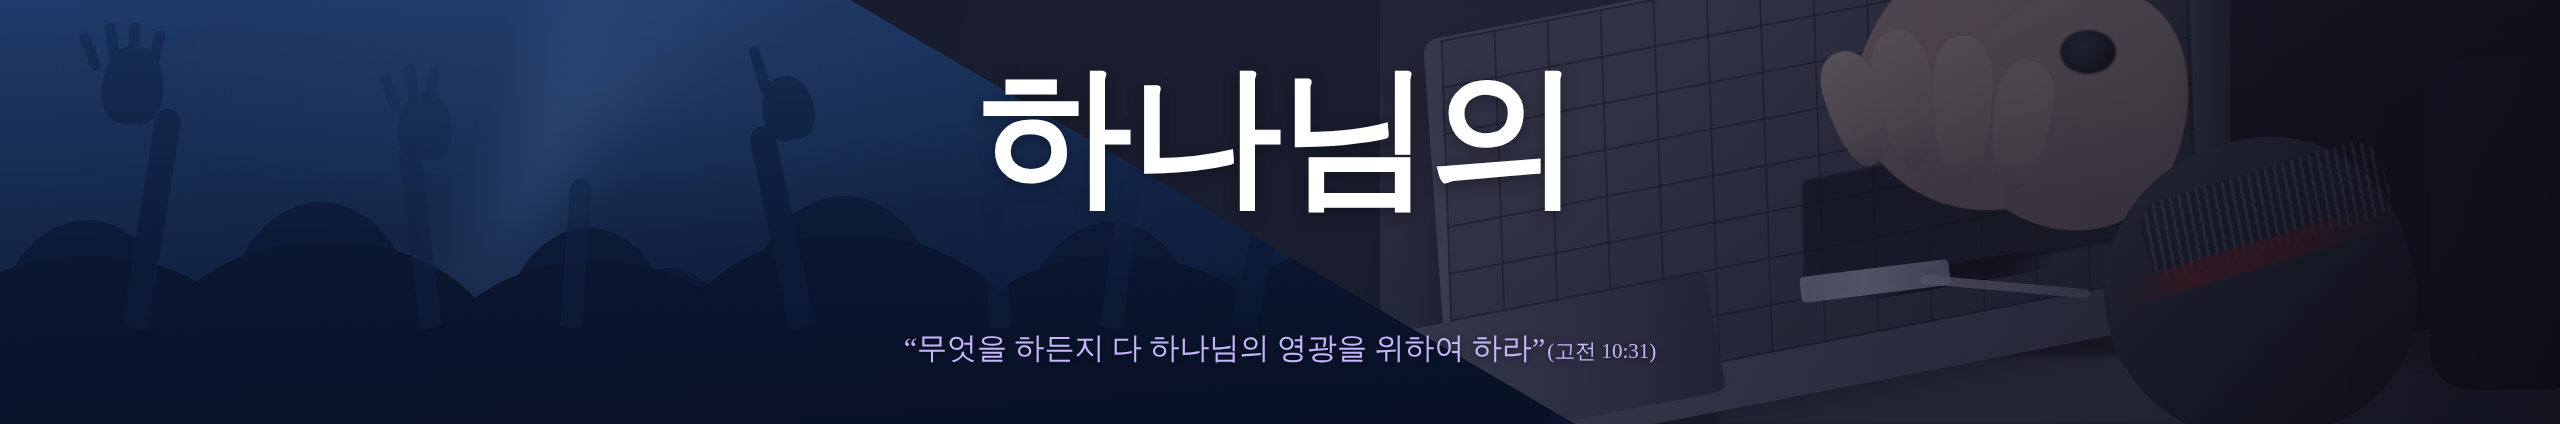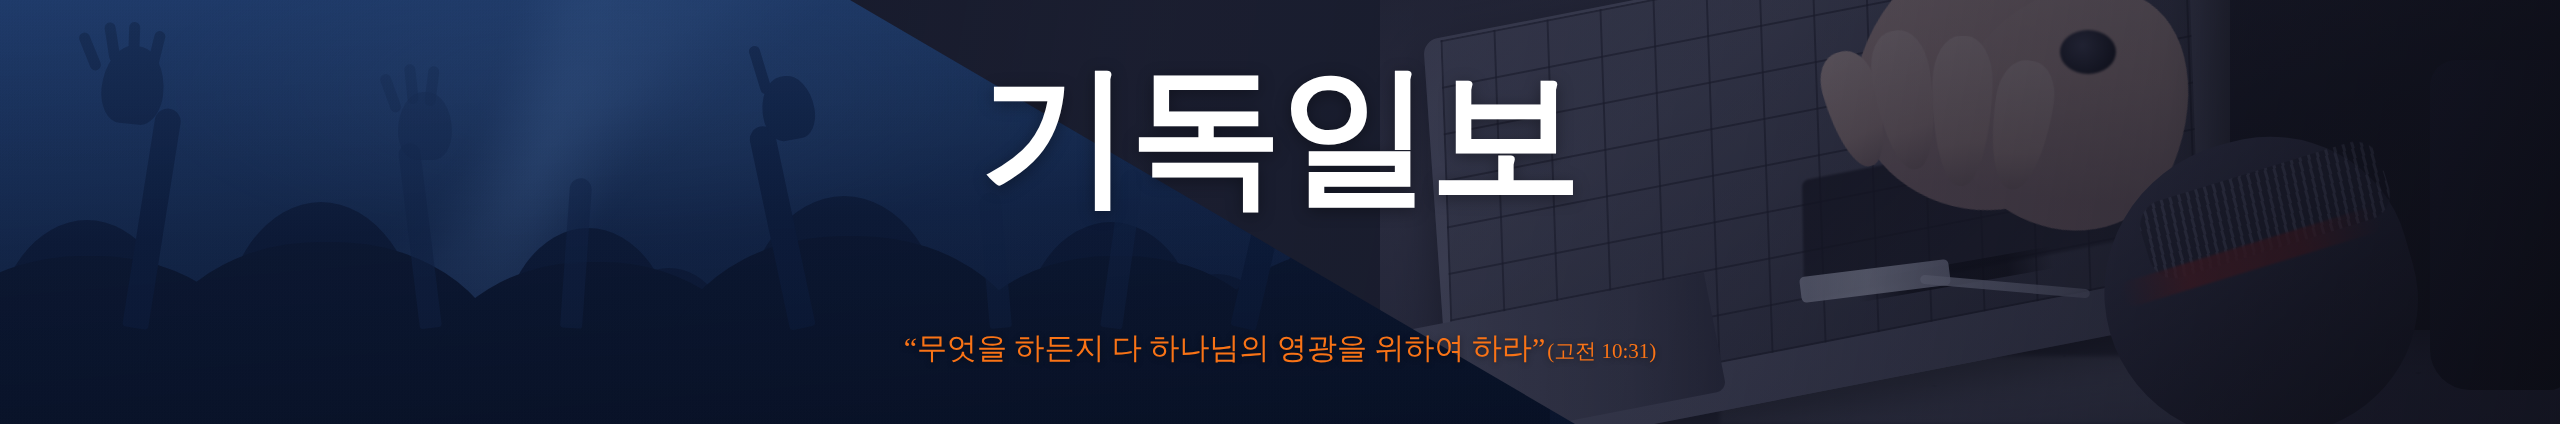--- a/index.html
+++ b/index.html
@@ -377,21 +377,21 @@
     line-height: 1.08;
     font-weight: 700;
     color: #ffffff;
     letter-spacing: -2px;
     text-shadow: 0 3px 16px rgba(0,0,0,.35);
     white-space: nowrap;
     font-family: "Liberation Sans", "DejaVu Sans", sans-serif;
   }
   .site-tagline {
     margin-top: 12px;
-    color: #f97316;
+    color: #c4b5fd;
     font-size: 30px;
     line-height: 1.2;
     white-space: nowrap;
     font-family: "Liberation Serif", "DejaVu Serif", serif;
     text-shadow: 0 1px 6px rgba(0,0,0,.45);
   }
   .site-tagline .ref {
     font-size: 21px;
     vertical-align: baseline;
     margin-left: 2px;
@@ -508,19 +508,19 @@
       <div class="arm far" style="left: 990px; height:136px; transform: rotate(-5deg);"></div>
       <div class="arm far" style="left:1100px; height:160px; transform: rotate(8deg);"></div>
     </div>
 
     <div class="blue-overlay"></div>
     <div class="blue-lift"></div>
     <div class="grain"></div>
   </div>
 
   <div class="text-layer">
-    <h1 class="site-title">기독일보</h1>
+    <h1 class="site-title">하나님의</h1>
     <p class="site-tagline">
       <span>“무엇을 하든지 다 하나님의 영광을 위하여 하라”</span><span class="ref">(고전 10:31)</span>
     </p>
   </div>
 
 </div>
 
 </body></html>

